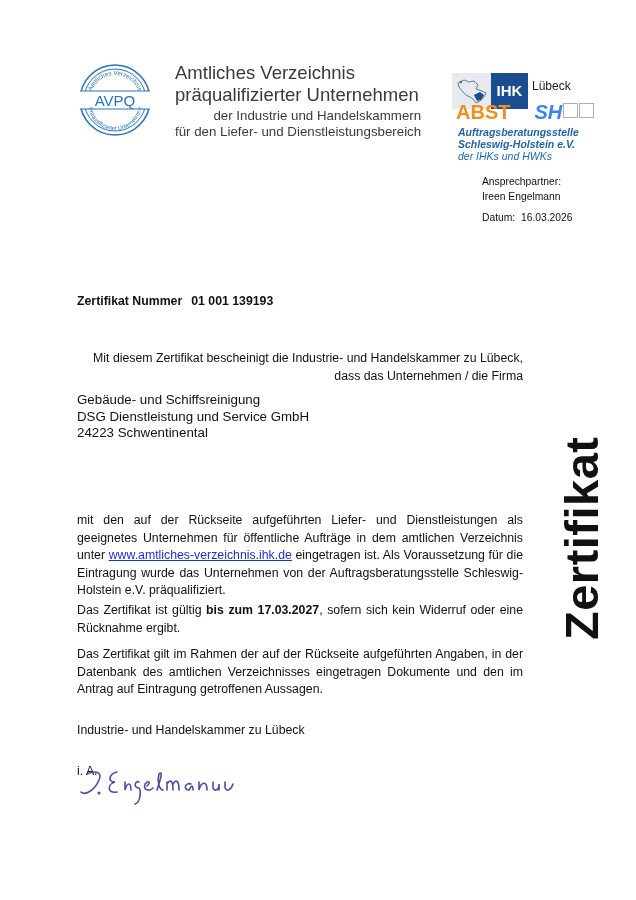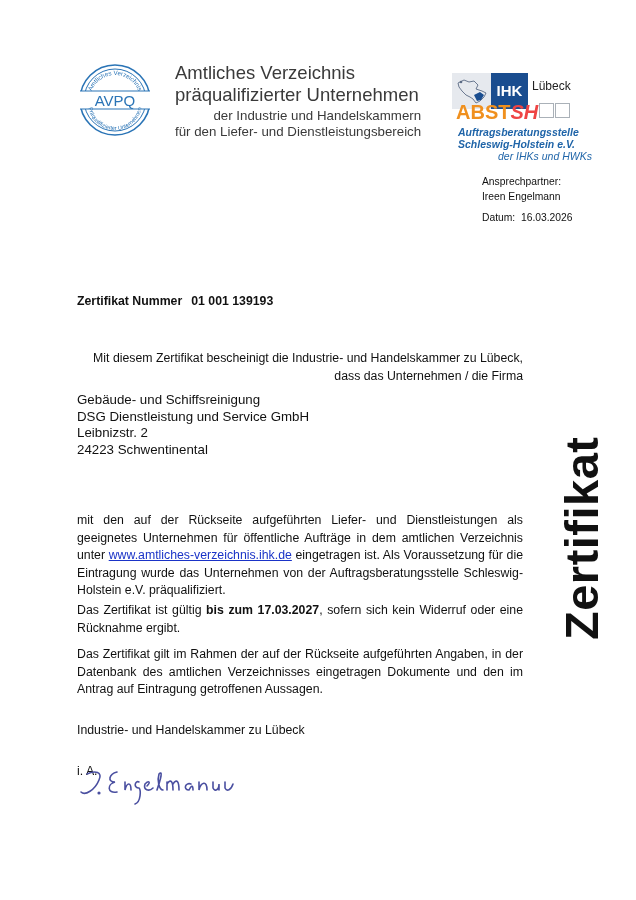--- a/index.html
+++ b/index.html
@@ -16,25 +16,25 @@
     
     .ihk { left: 452px; top: 59px; width: 124px; height: 36px; margin-top: 14px; }
     .ihk-map { position:absolute; left:0; top:0; width:40px; height:36px; background:#e6e9ee; }
     .ihk-box { position:absolute; left:39px; top:0; width:37px; height:36px; background:#1a4d8f;
                color:#fff; font-weight:bold; font-size:15px; line-height:36px; text-align:center; }
     .ihk-city { position:absolute; left:80px; top:6px; font-size:12px; color:#222; }
 
     
     .abst { left: 456px; top: 101px; height: 22px; font-weight: bold; font-size: 20px; line-height: 22px; }
     .abst .o { color: #f0901e; text-align: center; }
-    .abst .b { color: #ef4444; font-style: italic; }
+    .abst .b { color: #3b82f6; font-style: italic; margin-left: 24px; }
     .abst .sq { display:inline-block; width:13px; height:13px; border:1px solid #aab1b8; margin-left:1px; vertical-align: 1px; }
     .abst-sub { left: 458px; top: 126px; font-size: 10.5px; line-height: 12.2px; font-style: italic; }
     .abst-sub .l1, .abst-sub .l2 { color: #1f64a8; font-weight: bold; }
-    .abst-sub .l3 { color: #1f64a8; margin-left: 40px; }
+    .abst-sub .l3 { color: #1f64a8; }
 
     .contact { left: 482px; top: 174px; font-size: 10.3px; line-height: 15px; color: #111; }
     .datum { left: 482px; top: 212px; font-size: 10.3px; color: #111; }
 
     .certno { left: 77px; top: 294px; font-size: 12.3px; font-weight: bold; }
     .certno .num { margin-left: 9px; }
 
     .p { left: 77px; width: 446px; font-size: 12.3px; line-height: 17.5px; text-align: justify; }
     .intro { top: 350px; }
     .company { left: 77px; top: 392px; font-size: 13.3px; line-height: 16.5px; }
@@ -114,21 +114,20 @@
 
 <div class="abs certno">
   <span>Zertifikat Nummer</span><span class="num">01 001 139193</span>
 </div>
 
 <div class="abs p intro" style="text-align:right;">Mit diesem Zertifikat bescheinigt die Industrie- und Handelskammer zu Lübeck, dass das Unternehmen / die Firma</div>
 
 <div class="abs company">
   <div>Gebäude- und Schiffsreinigung</div>
   <div>DSG Dienstleistung und Service GmbH</div>
-  <div>Leibnizstr. 2</div>
   <div>24223 Schwentinental</div>
 </div>
 
 <div class="abs p body1"><span>mit den auf der Rückseite aufgeführten Liefer- und Dienstleistungen  als geeignetes Unternehmen für öffentliche Aufträge in dem amtlichen Verzeichnis unter </span><a class="link">www.amtliches-verzeichnis.ihk.de</a><span>  eingetragen ist. Als Voraussetzung für die Eintragung wurde das Unternehmen von der Auftragsberatungsstelle Schleswig-Holstein e.V. präqualifiziert.</span></div>
 
 <div class="abs p body2"><span>Das Zertifikat ist gültig </span><b>bis zum 17.03.2027</b><span>,  sofern sich kein Widerruf oder eine Rücknahme ergibt.</span></div>
 
 <div class="abs p body3">Das Zertifikat gilt im Rahmen der auf der Rückseite aufgeführten Angaben, in der Datenbank des amtlichen Verzeichnisses eingetragen Dokumente und den im Antrag auf Eintragung getroffenen Aussagen.</div>
 
 <div class="abs sigorg">Industrie- und Handelskammer zu Lübeck</div>

